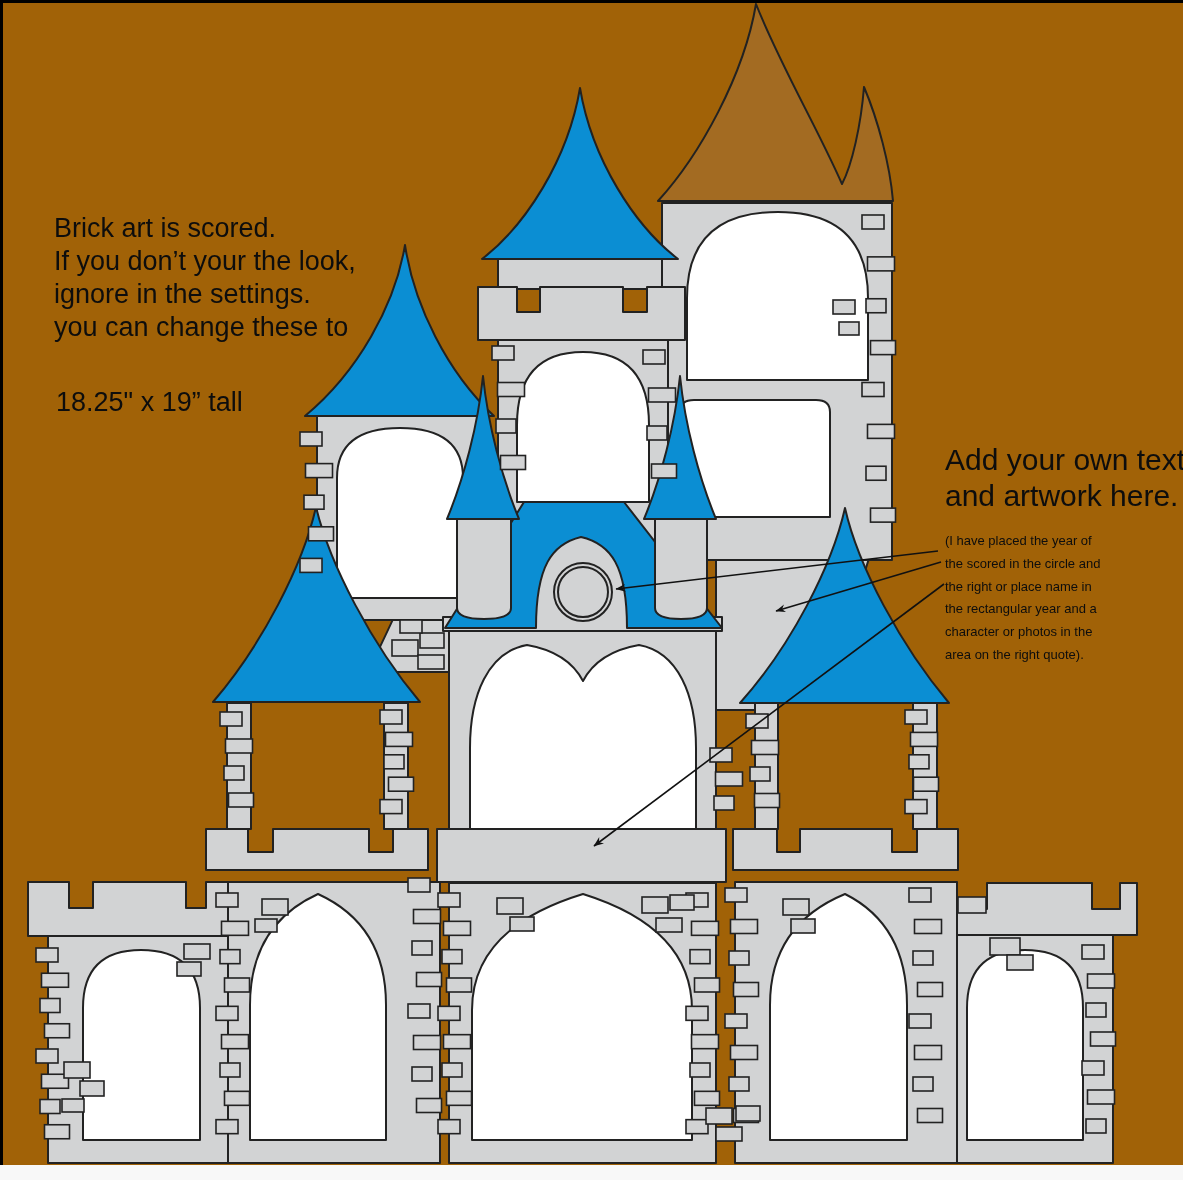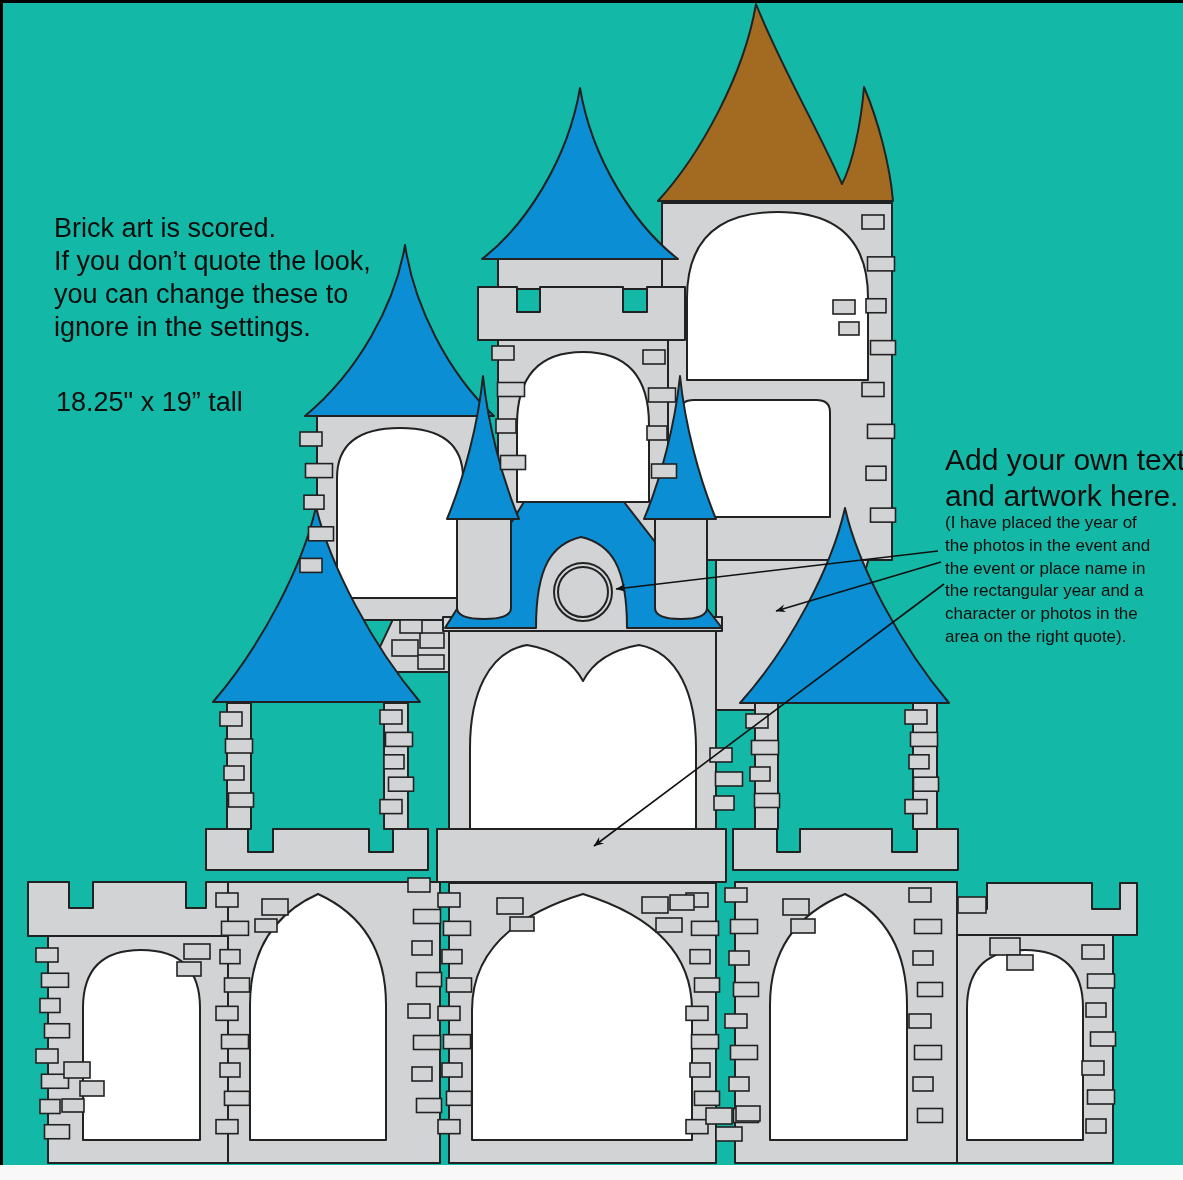--- a/index.html
+++ b/index.html
@@ -1,26 +1,26 @@
 <!DOCTYPE html>
 <html style="--castle-gray: #d2d3d4; --roof-blue: #0b8ed3; --roof-brown: #a36b22; --outline: #222222; --frame-border: #000000; --footer-strip: #f8f8f8; --window-white: #ffffff; --text-color: #0d0d0d;"><head>
 <meta charset="utf-8">
 <style>
   html,body { margin:0; padding:0; background:#ffffff; }
   .canvas {
-    position:relative; width:1183px; height:1180px; background:#14b8a6;
+    position:relative; width:1183px; height:1180px; background:#a16207;
     overflow:hidden; font-family:"Liberation Sans", sans-serif; color:#0d0d0d;
   }
   .canvas svg { position:absolute; left:0; top:0; }
   .note { position:absolute; white-space:nowrap; }
   .note div { white-space:nowrap; }
   #brickNote  { left:54px;  top:212px; font-size:27px; line-height:33px; }
   #dimLabel   { left:56px;  top:387px; font-size:27px; }
   #artHead    { left:945px; top:442px; font-size:30px; line-height:36px; }
-  #artDetail  { left:945px; top:512px; font-size:17px; line-height:22.8px; }
+  #artDetail  { left:945px; top:530px; font-size:13px; line-height:22.8px; }
 </style>
 </head>
 <body>
 
 <div class="canvas" style="color: rgb(13, 13, 13);">
 
 <svg width="1183" height="1180" viewBox="0 0 1183 1180">
   <defs>
     <marker id="ah" orient="auto" markerWidth="12" markerHeight="10" refX="9.5" refY="4" markerUnits="userSpaceOnUse">
       <path d="M10,4 L0,0 L3.2,4 L0,8 Z" fill="#111"></path>
@@ -265,34 +265,34 @@
 
   <g stroke="#111" stroke-width="1.6">
     <line x1="938" y1="551" x2="616" y2="589" marker-end="url(#ah)"></line>
     <line x1="941" y1="562" x2="776" y2="611" marker-end="url(#ah)"></line>
     <line x1="944" y1="584" x2="594" y2="846" marker-end="url(#ah)"></line>
   </g>
 </svg>
 
   <div class="note" id="brickNote">
     <div>Brick art is scored.</div>
-    <div>If you don’t quote the look,</div>
+    <div>If you don’t your the look,</div>
+    <div>ignore in the settings.</div>
     <div>you can change these to</div>
-    <div>ignore in the settings.</div>
   </div>
 
   <div class="note" id="dimLabel">18.25" x 19” tall</div>
 
   <div class="note" id="artHead">
     <div>Add your own text</div>
     <div>and artwork here.</div>
   </div>
 
   <div class="note" id="artDetail">
     <div>(I have placed the year of</div>
-    <div>the photos in the event and</div>
-    <div>the event or place name in</div>
+    <div>the scored in the circle and</div>
+    <div>the right or place name in</div>
     <div>the rectangular year and a</div>
     <div>character or photos in the</div>
     <div>area on the right quote).</div>
   </div>
 
 </div>
 
 </body></html>

